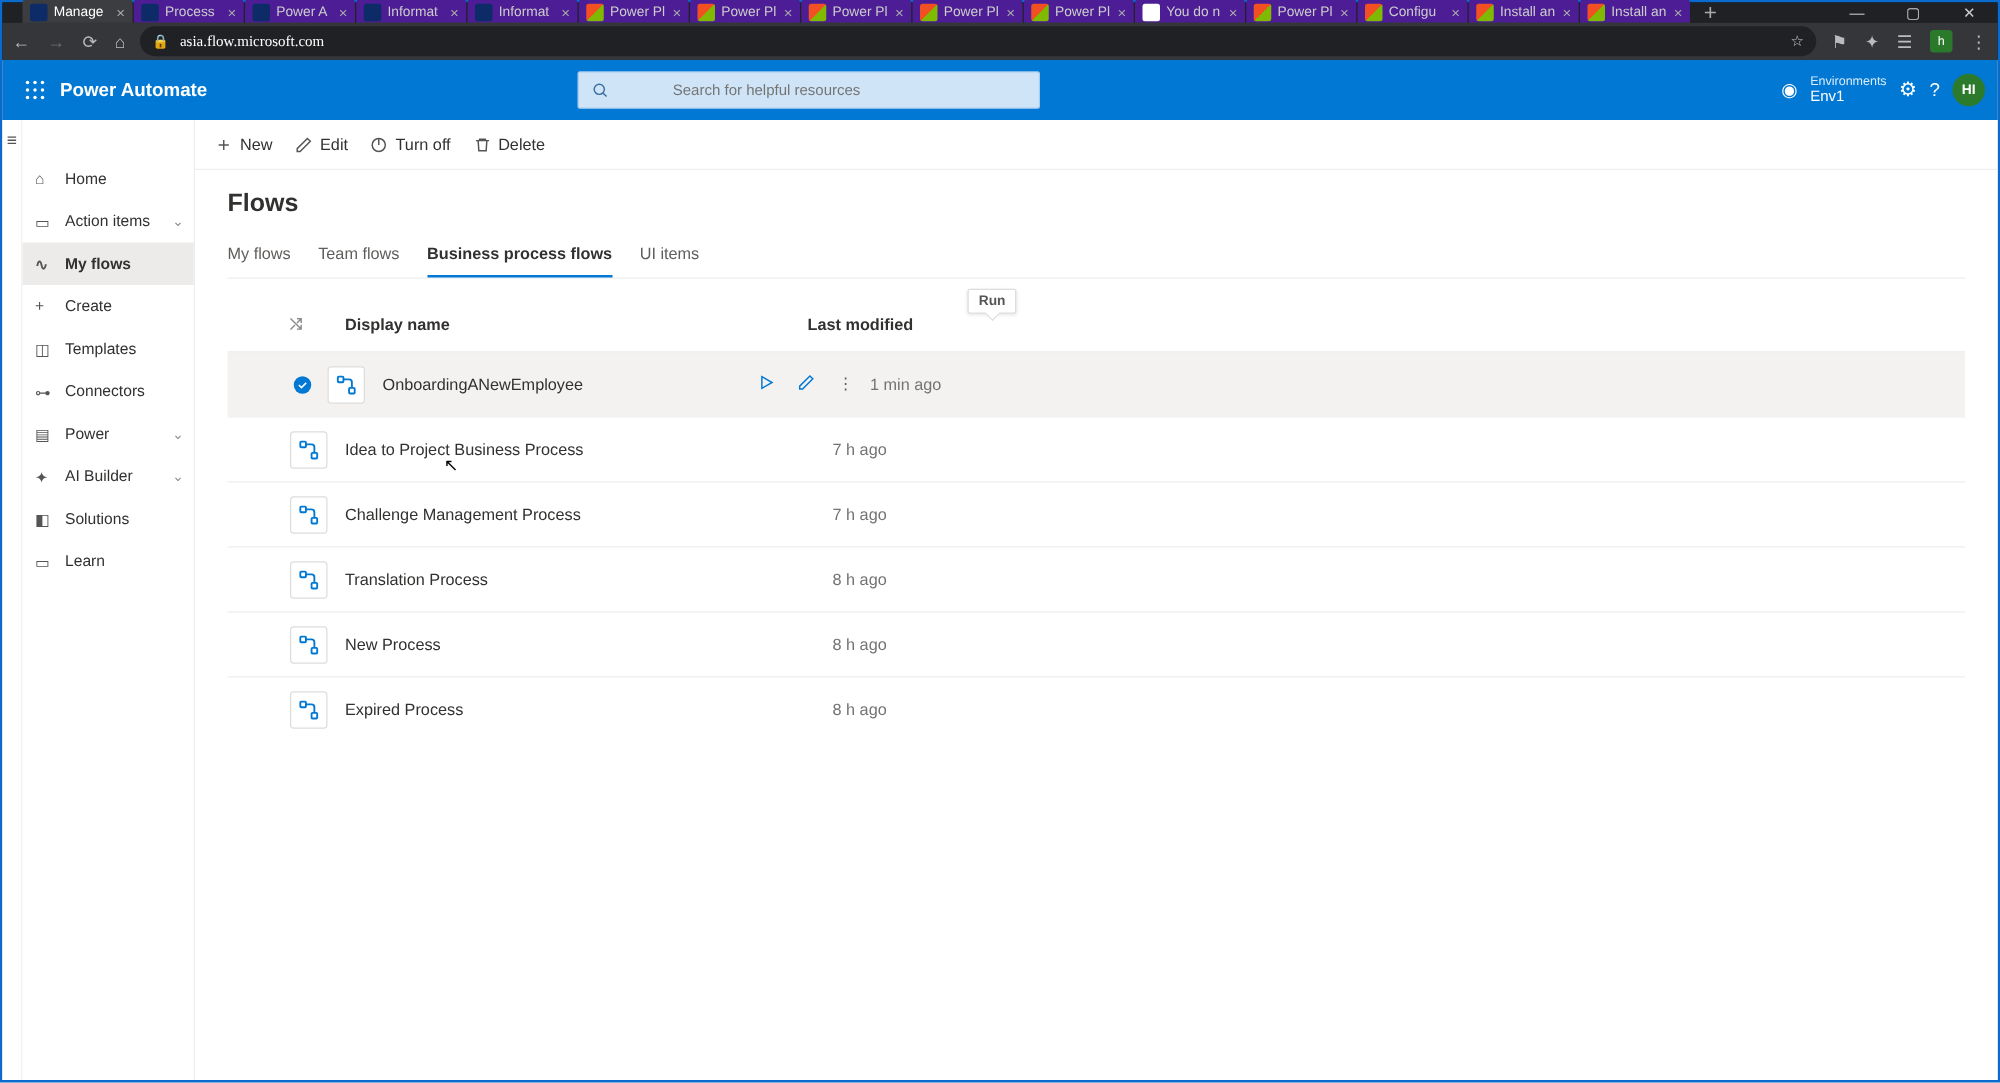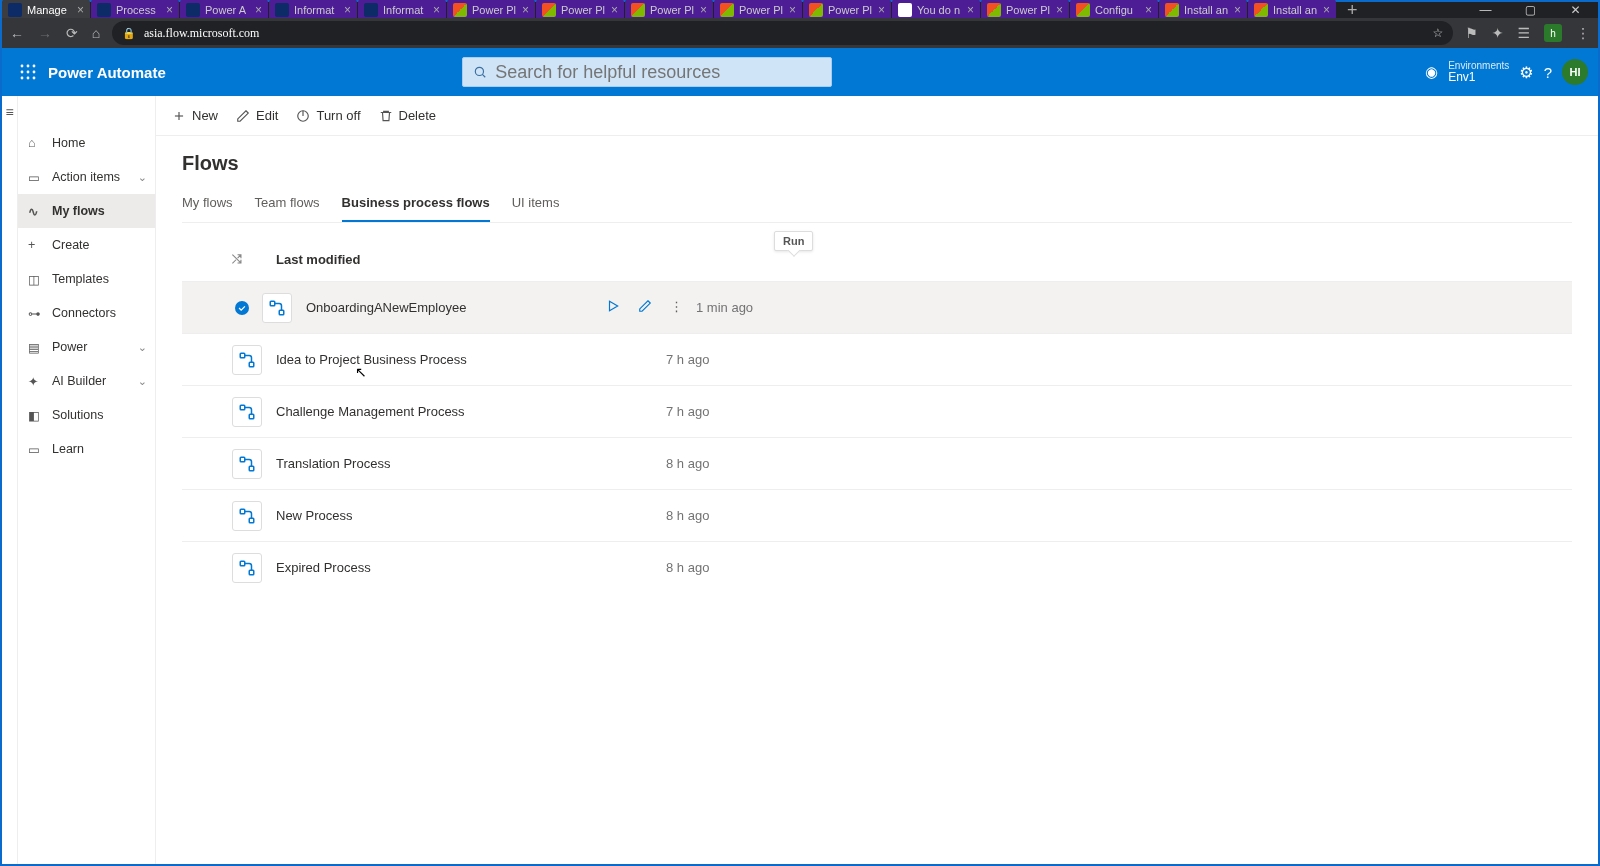--- a/index.html
+++ b/index.html
@@ -1,20 +1,20 @@
 <!DOCTYPE html>
 <html><head>
 <meta charset="utf-8">
 <style>
 * { margin: 0; padding: 0; box-sizing: border-box; font-family: "Segoe UI", Arial, sans-serif; }
 body { background: #0a6bcc; width: 1600px; height: 866px; overflow: hidden; padding: 2px; }
 
 
 .chrome { background: #000; border-radius: 0; height: 100%; display: flex; flex-direction: column; }
-.tabstrip { height: 16px; background: #202124; display: flex; align-items: center; padding-left: 0; }
+.tabstrip { height: 16px; background: #202124; display: flex; align-items: center; padding-left: 16px; }
 .tab { height: 26px; background: #4c1d95; color: #ccc; font-size: 11px; display: flex; align-items: center; padding: 0 6px; margin-right: 1px; border-radius: 6px 6px 0 0; width: 88px; gap: 5px; }
 .tab.active { background: #3c3d40; color: #fff; }
 .tab .favicon { width: 14px; height: 14px; background: #555; border-radius: 2px; flex-shrink: 0; }
 .tab .fav-pa { background: #0d2b66; }
 .tab .fav-ms { background: linear-gradient(135deg,#f25022 0 50%,#7fba00 0 100%); }
 .tab .fav-g  { background: #fff; }
 .tab .lbl { flex: 1; overflow: hidden; white-space: nowrap; text-overflow: clip; }
 .tab .x { color: #aaa; font-size: 12px; }
 .newtab { color:#aaa; font-size:18px; padding:0 10px; }
 .winctl { margin-left:auto; display:flex; }
@@ -28,21 +28,21 @@
 .addr .right .h { width:18px; height:18px; background:#2b7a2b; border-radius:3px; color:#fff; font-size:10px; display:flex; align-items:center; justify-content:center;}
 
 
 .app { flex:1; background:#fff; display:flex; flex-direction:column; }
 .appbar { height:48px; background:#0078d4; display:flex; align-items:center; color:#fff; padding:0 10px; }
 .waffle { width:32px; height:32px; display:flex; align-items:center; justify-content:center; }
 .waffle svg { fill:#fff; }
 .brand { font-size:15px; font-weight:600; margin-left:4px; }
 .search { margin:0 auto; width:370px; height:30px; background:#cfe4f7; border:1px solid #a8cdee; border-radius:2px; display:flex; align-items:center; padding:0 10px; gap:8px; }
 .search svg { stroke:#3b6fa0; }
-.search input { border:none; background:transparent; outline:none; font-size:18px; flex:1; color:#be185d; }
+.search input { border:none; background:transparent; outline:none; font-size:12px; flex:1; color:#be185d;margin-left:43px; }
 .envblk { display:flex; align-items:center; gap:10px; margin-left:auto; }
 .env { line-height:1.1; }
 .env .k { font-size:10px; opacity:.85; }
 .env .v { font-size:12px; }
 .avatar { width:26px; height:26px; border-radius:50%; background:#2c7a2c; display:flex; align-items:center; justify-content:center; font-size:11px; font-weight:600; }
 
 .body { flex:1; display:flex; background:#faf9f8; }
 
 
 .leftbar { width:16px; background:#fff; border-right:1px solid #eee; display:flex; justify-content:center; padding-top:8px;}
@@ -324,20 +324,21 @@
               <div class="tabbtn">Team flows</div>
               <div class="tabbtn active">Business process flows</div>
               <div class="tabbtn">UI items</div>
             </div>
 
           <div class="grid">
             <div class="ghead">
               <div class="tooltip">Run</div>
               <div class="colchk"></div>
               <div class="colico" style="color:#888;font-size:12px;">⤭</div>
+              <div class="colname">Display name</div>
               <div class="colmod">Last modified</div>
             </div>
             <div id="rows">
                 <div class="row sel">
                   <div class="chk">
                     <div class="c">
                       <svg width="10" height="10" viewBox="0 0 24 24" fill="none" stroke-width="3">
                         <polyline points="5,12 10,17 19,8"></polyline>
                       </svg>
                     </div>

